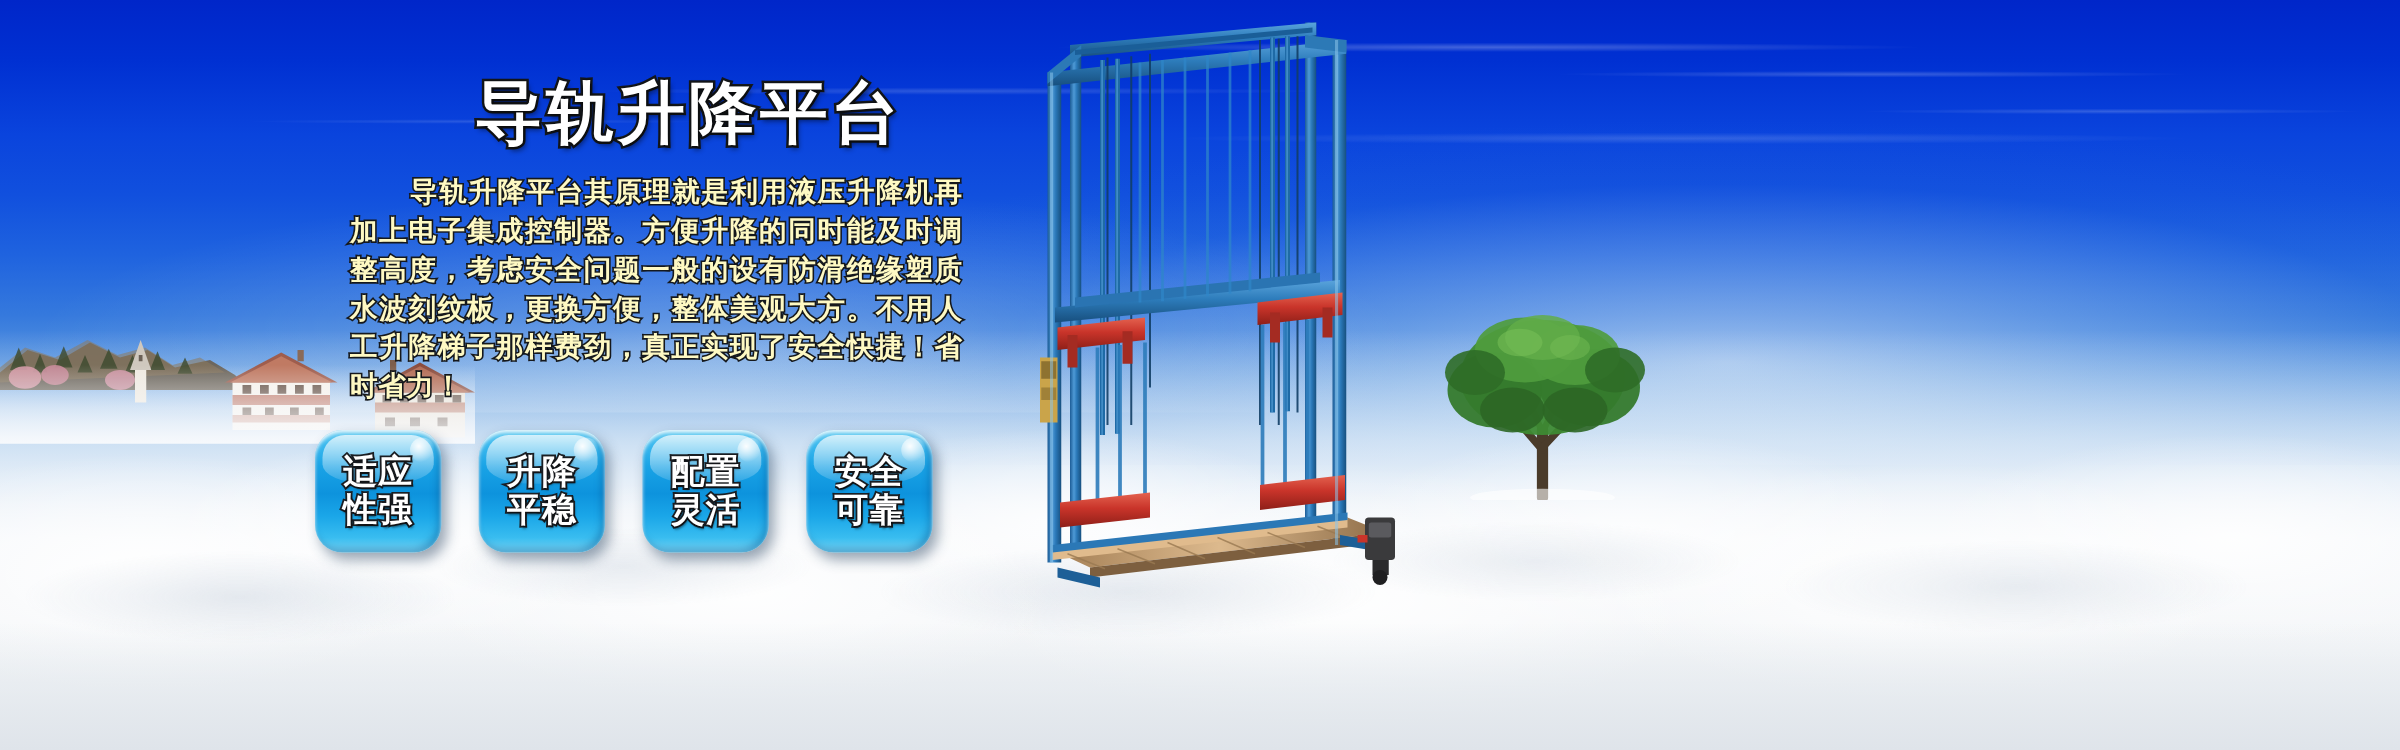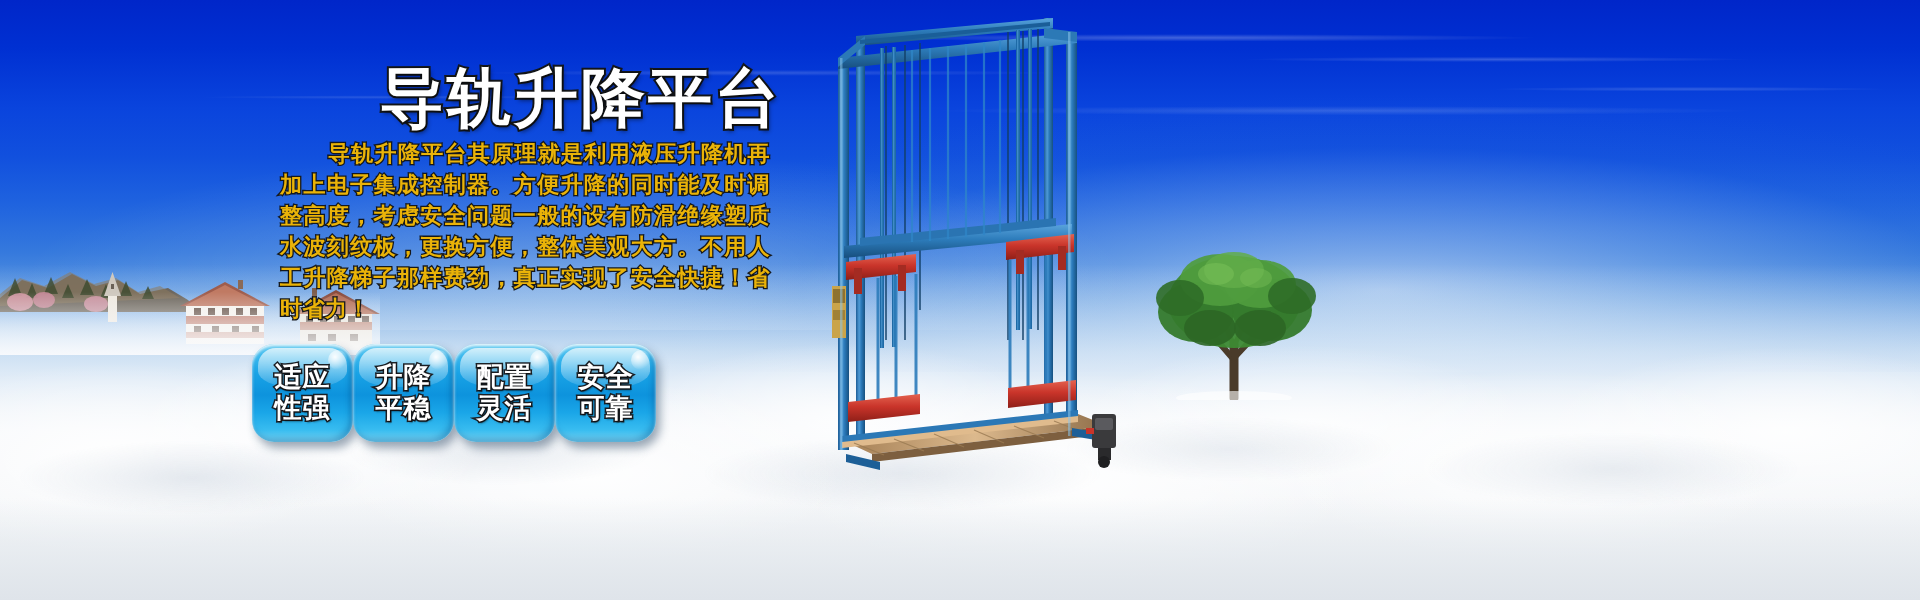--- a/index.html
+++ b/index.html
@@ -115,45 +115,45 @@
 
   
   .machine {
     position:absolute; left:820px; top:10px; width:320px; height:470px;
   }
   .machine svg { display:block; width:100%; height:100%; }
 
   
   .title {
     position:absolute; left:380px; top:55px;
-    font-size:64px; font-weight:bold; letter-spacing:3px;
+    font-size:54px; font-weight:bold; letter-spacing:3px;
     color:#ffffff;
     -webkit-text-stroke:4px #15181c;
     paint-order:stroke fill;
     text-shadow:
       0 0 2px rgba(0,0,0,.6),
       2px 3px 4px rgba(0,0,0,.45);
     white-space:nowrap;
   }
   .body-text {
     position:absolute; left:280px; top:138px;
     width:490px;
     font-size:22px; font-weight:bold; line-height:31px;
-    color:#eab308;
+    color:#fef9c3;
     letter-spacing:.5px;
     -webkit-text-stroke:2.6px #15181c;
     paint-order:stroke fill;
     text-indent:48px;
     text-align:justify;
   }
 
   
   .features {
     position:absolute; left:252px; top:344px;
-    display:flex; 
+    display:flex; gap:30px;
   }
   .feat {
     position:relative;
     width:101px; height:98px;
     border-radius:22px;
     background:
       linear-gradient(to bottom,
         #6fd0f2 0%,
         #3cb9ee 12%,
         #19a3e6 30%,

